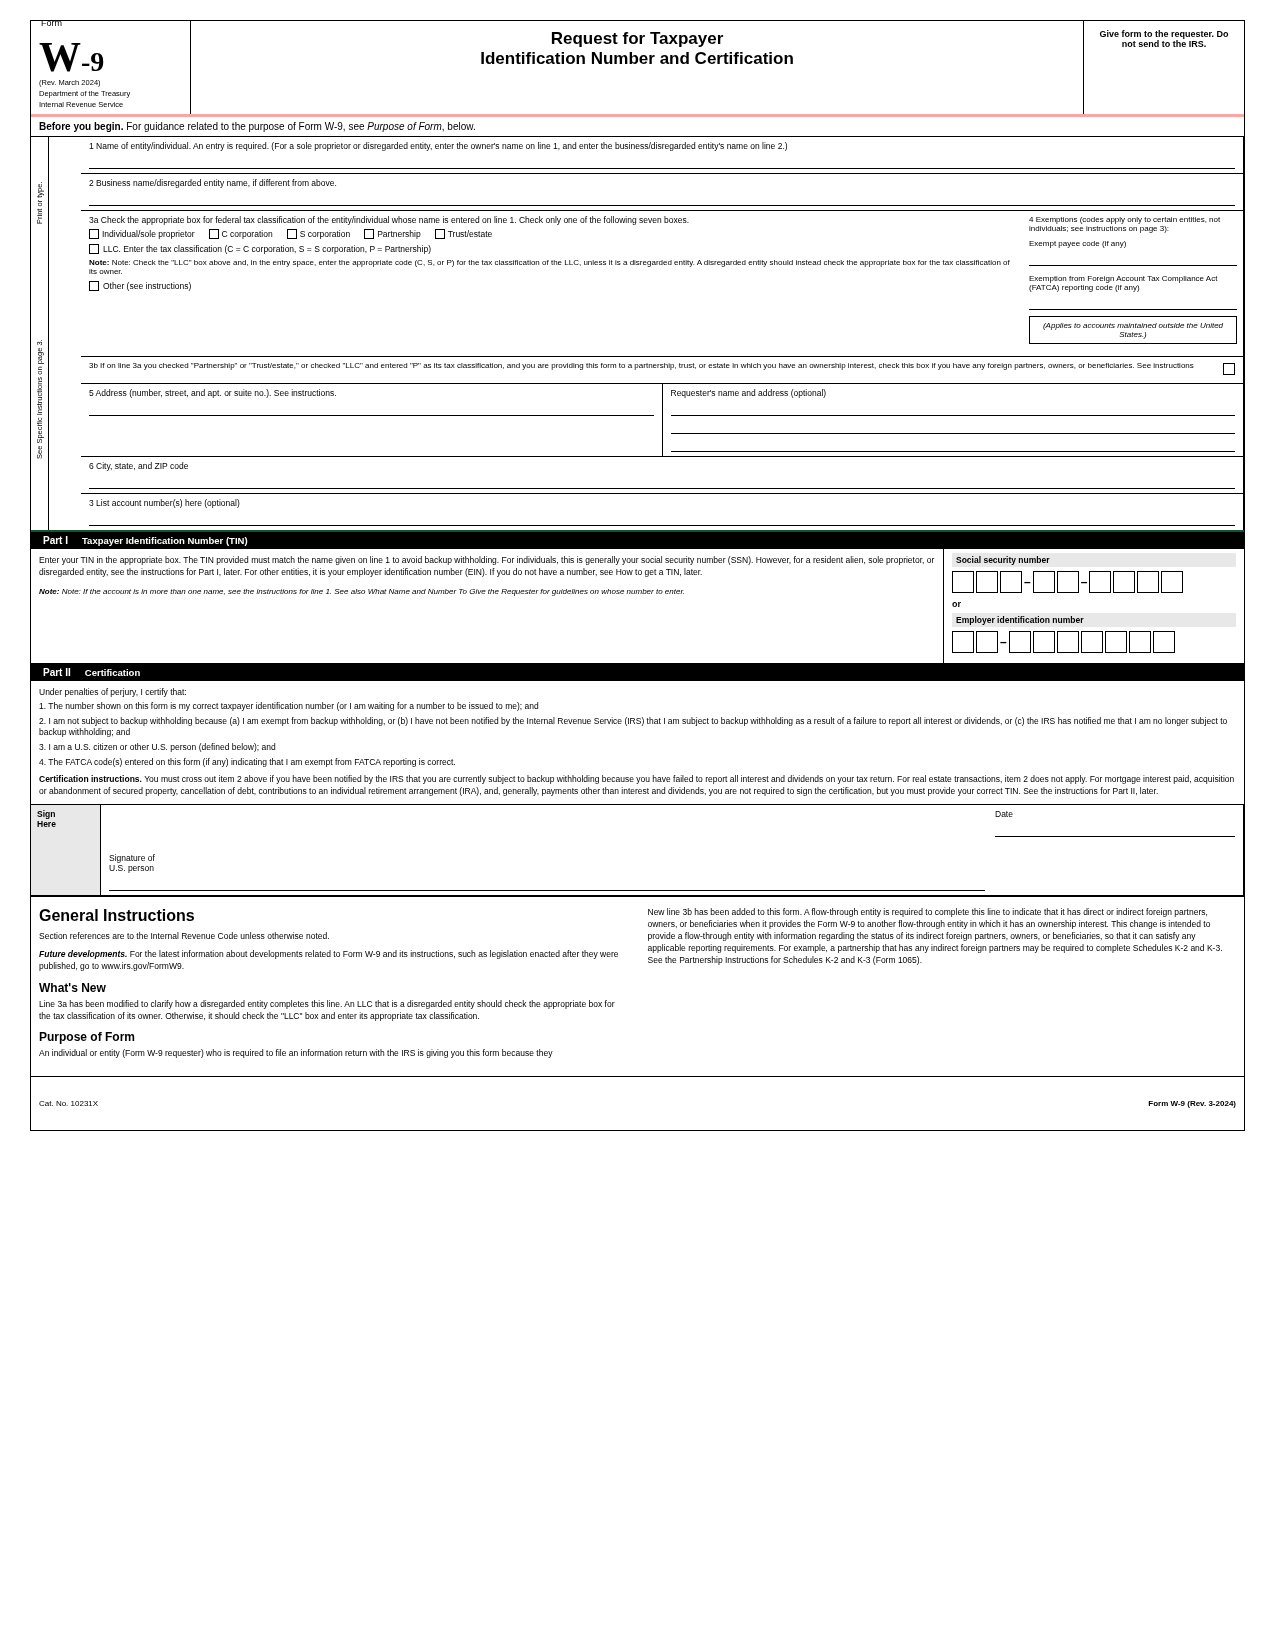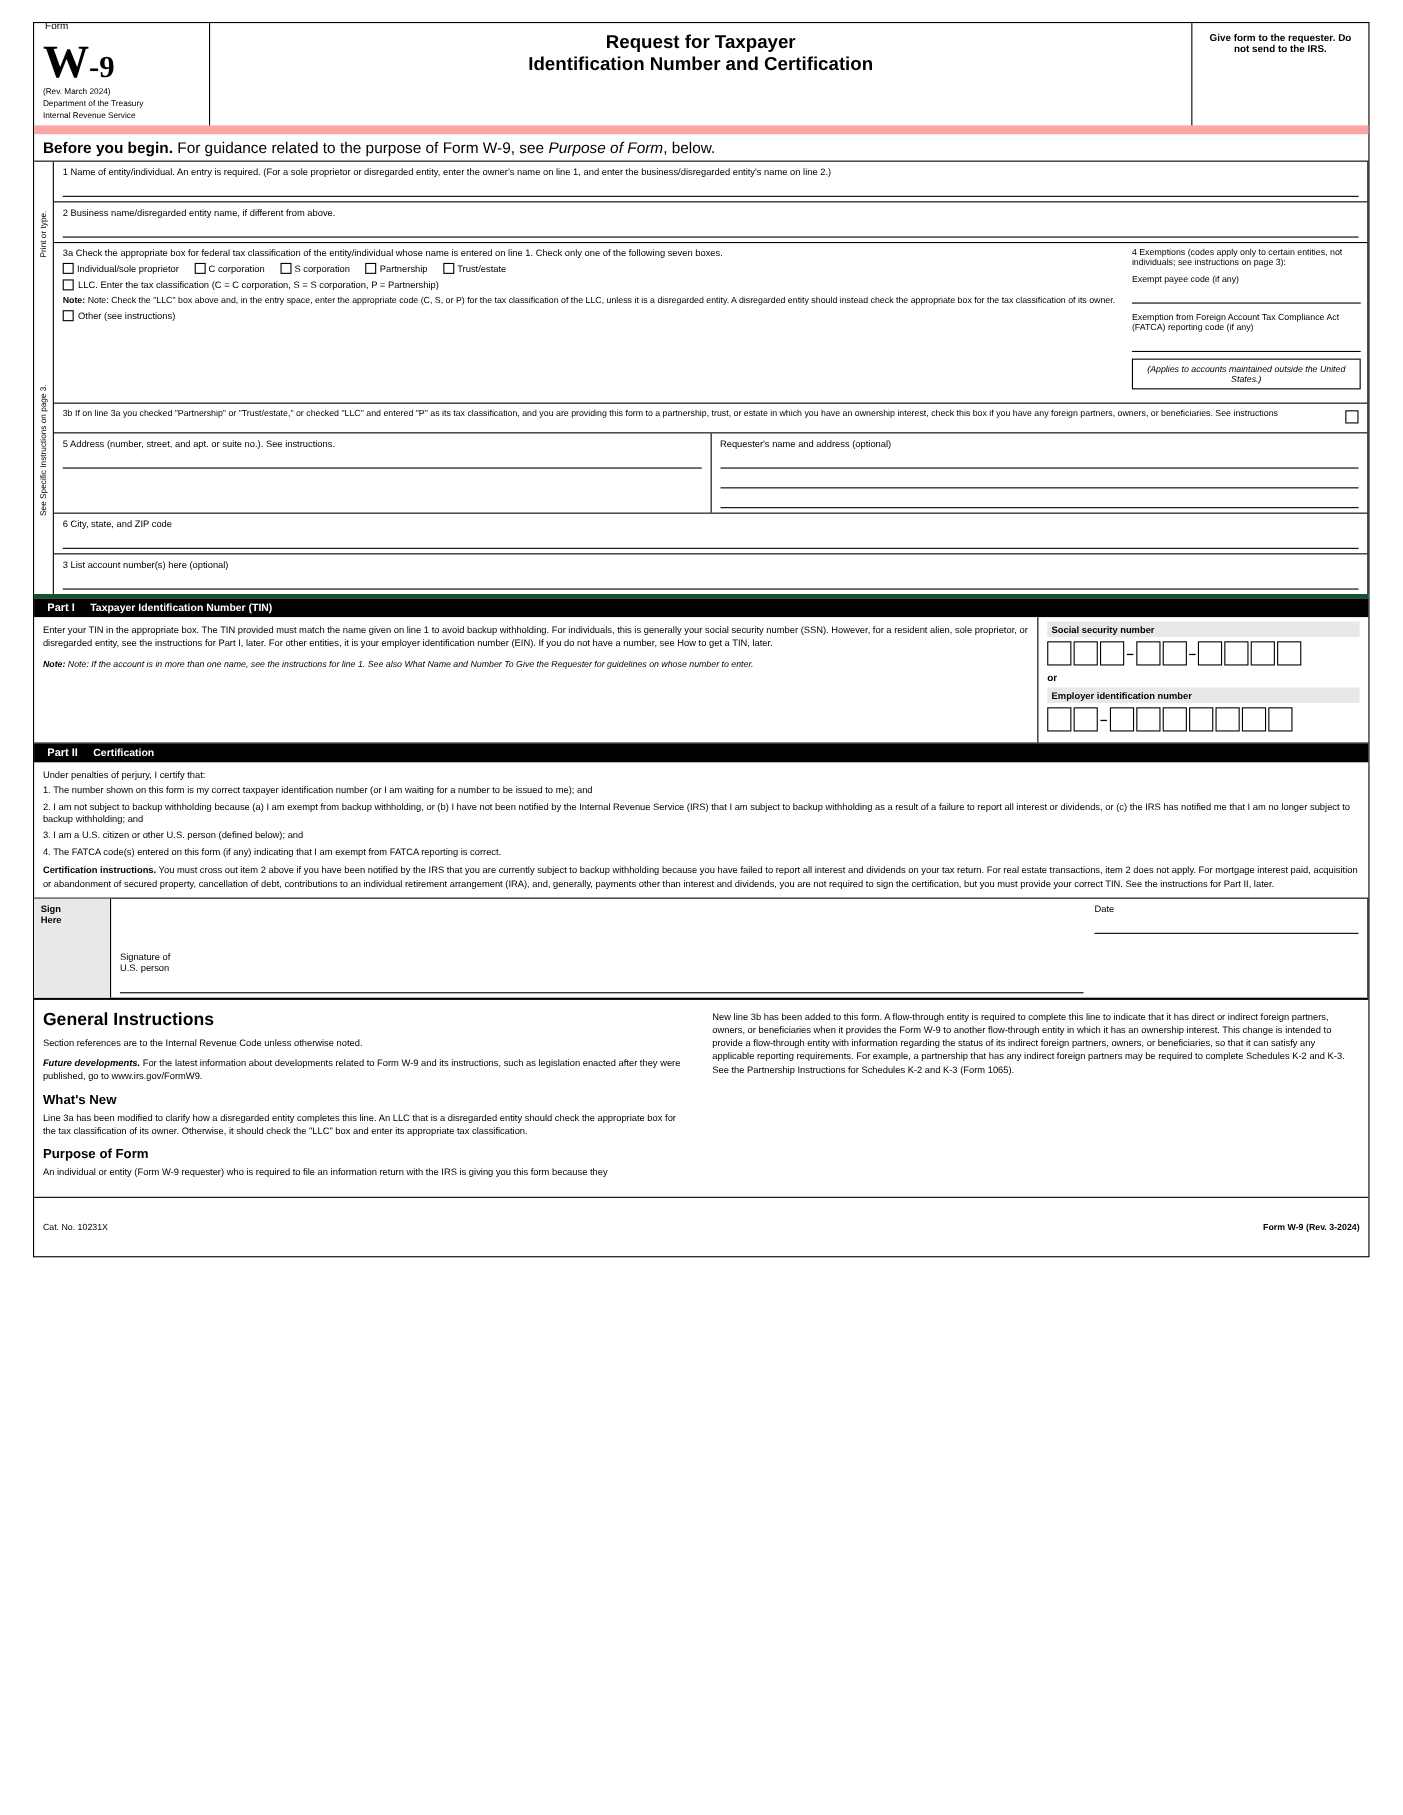--- a/index.html
+++ b/index.html
@@ -12,21 +12,21 @@
       min-height: 1650px;
       padding: 20px 30px;
     }
     .form-container {
       border: 1px solid #000;
       width: 100%;
     }
     
     .header {
       display: flex;
-      border-bottom: 8px solid #fca5a5;
+      border-bottom: 3px solid #fca5a5;
     }
     .header-left {
       width: 160px;
       min-width: 160px;
       border-right: 1px solid #000;
       padding: 5px 8px;
       font-size: 8px;
     }
     .header-left .w9-big {
       font-size: 42px;
@@ -67,26 +67,27 @@
       min-width: 160px;
       padding: 8px;
       font-size: 9px;
       text-align: center;
       font-weight: bold;
     }
     
     .before-begin {
       border-bottom: 1px solid #000;
       padding: 4px 8px;
-      font-size: 14px;
+      font-size: 10px;
     }
     
     .form-body {
       display: flex;
-      border-bottom: 4px solid #14532d;
+      border-bottom: 2px solid #14532d;
+      gap: 32px;
     }
     .side-label {
       width: 18px;
       min-width: 18px;
       border-right: 1px solid #000;
       display: flex;
       align-items: center;
       justify-content: center;
     }
     .side-label-text {

